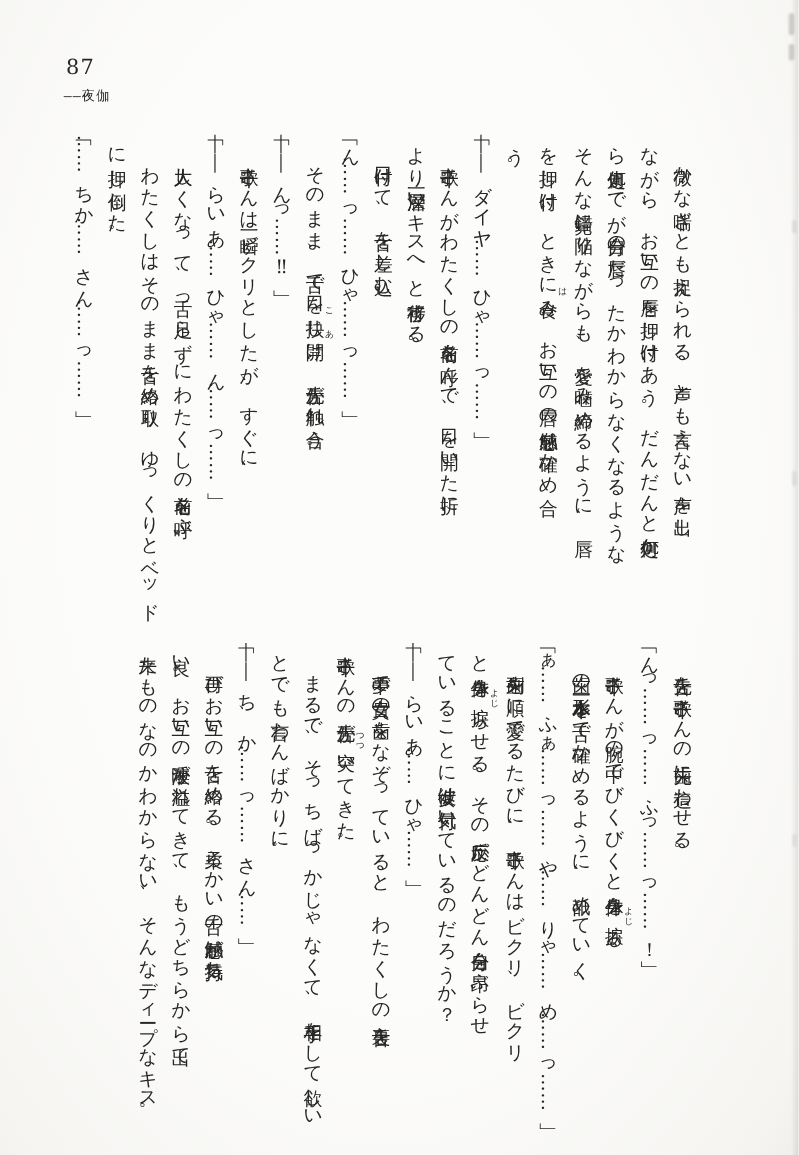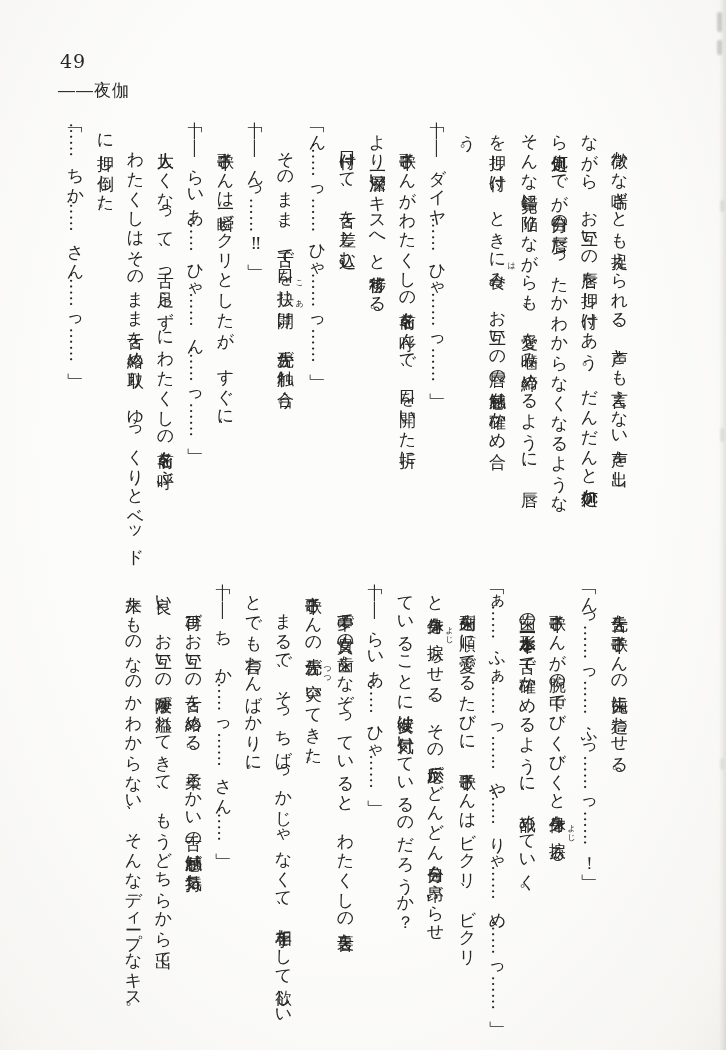--- a/index.html
+++ b/index.html
@@ -11,21 +11,21 @@
   .page {
     position:relative; width:726px; height:1050px;
     background: radial-gradient(ellipse at 48% 42%, #fcfcfb 55%, #f6f5f2 92%, #f0efec 100%);
   }
   .page-number {
     position:absolute; left:60px; top:50px;
     font-size:19px; letter-spacing:1px;
   }
   .running-title {
     position:absolute; left:58px; top:79px;
-    font-size:17px; letter-spacing:1px;
+    font-size:12px; letter-spacing:1px;font-family:Liberation Mono, monospace;
   }
   .vblock {
     position:absolute; right:91px;
     writing-mode:vertical-rl; text-orientation:mixed;
     font-size:17px; line-height:30px; letter-spacing:0.5px;
   }
   #block-0 { top:122px; height:452px; }
   #block-1 { top:584px; height:458px; }
   .vline { white-space:nowrap; }
   ruby rt {
@@ -43,21 +43,21 @@
   .artifact.a1 { right:4px; top:12px;  width:5px; height:20px; }
   .artifact.a2 { right:4px; top:40px;  width:5px; height:15px; }
   .artifact.a3 { right:2px; top:200px; width:4px; height:12px; opacity:.5; }
   .artifact.a4 { right:2px; top:428px; width:4px; height:14px; opacity:.45; }
   .artifact.a5 { right:2px; top:758px; width:4px; height:12px; opacity:.4; }
 </style>
 </head>
 <body style="background: rgb(251, 250, 248);">
 
 <div class="page" style="color: rgb(38, 38, 37);">
-  <div class="page-number">49</div>
+  <div class="page-number">87</div>
   <div class="running-title">――夜伽</div>
 
   <div class="vblock" id="block-0">
       <div class="vline">　微かな喘ぎとも捉えられる、声とも言えない声を出し</div>
       <div class="vline">ながら、お互いの唇を押し付けあう。だんだんと何処か</div>
       <div class="vline">ら何処までが自分の唇だったかわからなくなるような、</div>
       <div class="vline">そんな錯覚に陥りながらも、愛を噛み締めるように、唇</div>
       <div class="vline">を押し付け、ときに<ruby>食<rt>は</rt></ruby>み、お互いの唇の感触を確かめ合</div>
       <div class="vline">う。</div>
       <div class="vline">「――ダイヤ……ひゃ……っ……」</div>

